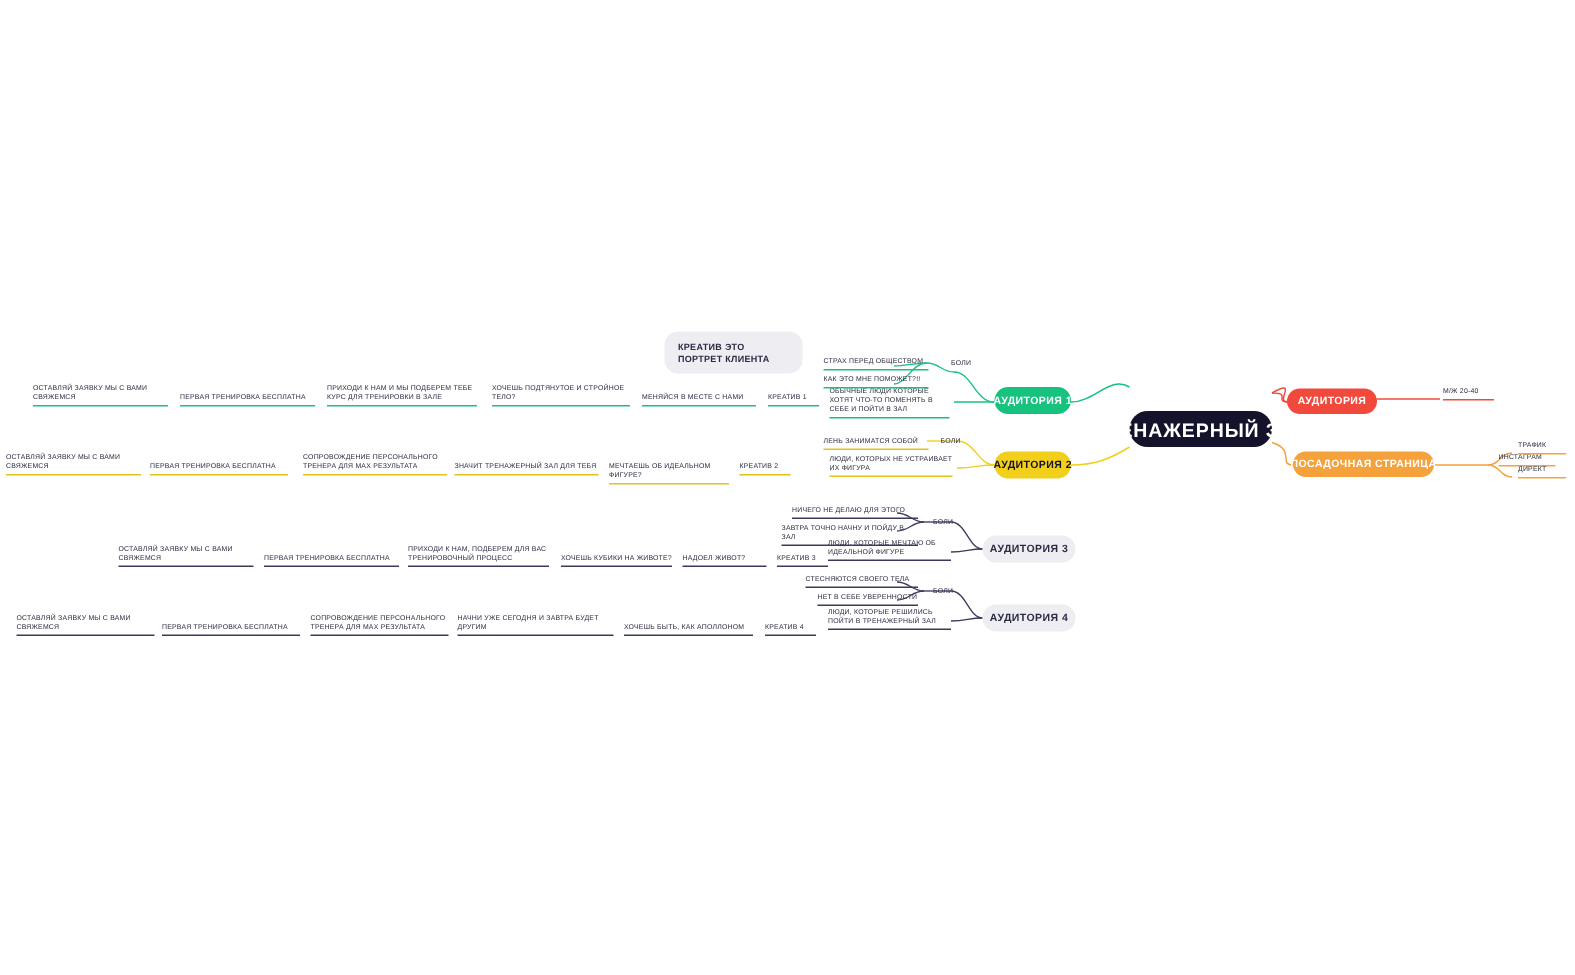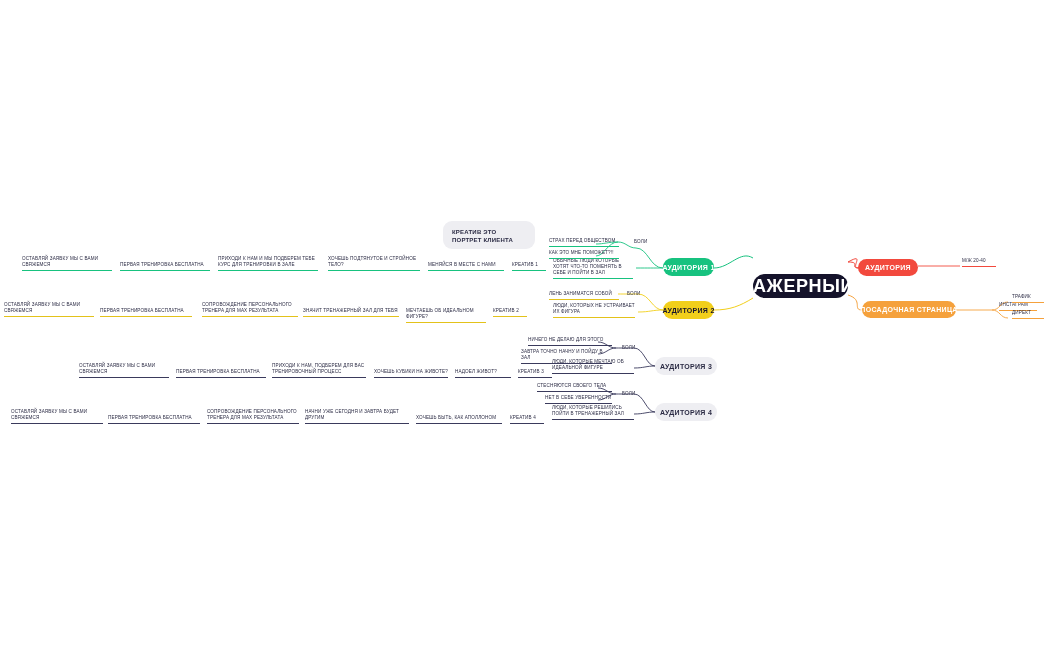--- a/index.html
+++ b/index.html
@@ -12,21 +12,21 @@
   }
   #canvas{position:absolute;left:0;top:0;width:1050px;height:650px;}
   svg.links{position:absolute;left:0;top:0;width:1050px;height:650px;pointer-events:none;}
 
   .node{position:absolute;box-sizing:border-box;}
 
   
   .central{
     background:#15132b;color:#ffffff;
     border-radius:16px;
-    font-size:18px;font-weight:bold;letter-spacing:.6px;
+    font-size:13px;font-weight:bold;letter-spacing:.6px;
     display:flex;align-items:center;justify-content:center;
     white-space:nowrap;
   }
 
   
   .pill{
     border-radius:11px;
     font-size:7px;font-weight:bold;letter-spacing:.3px;
     display:flex;align-items:center;justify-content:center;
     white-space:nowrap;padding:0 8px;

